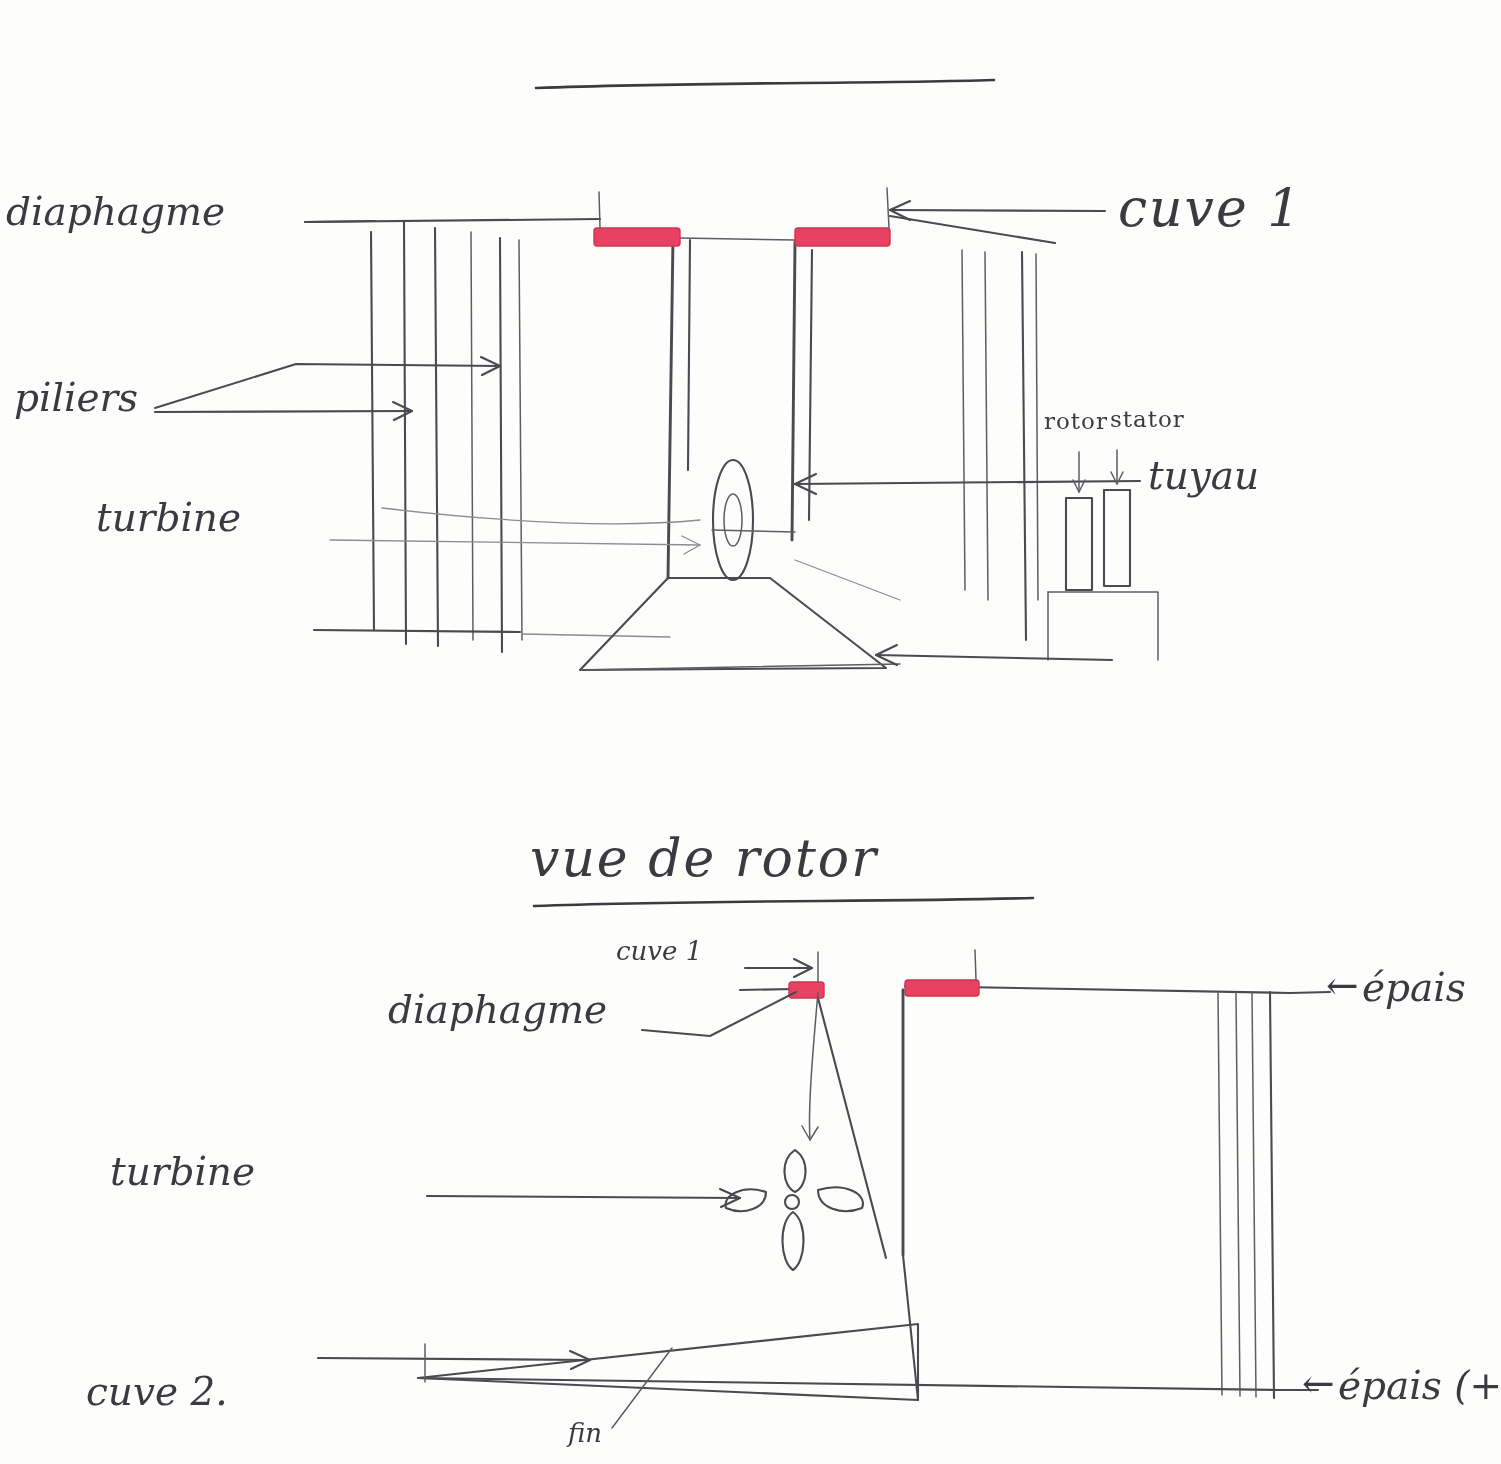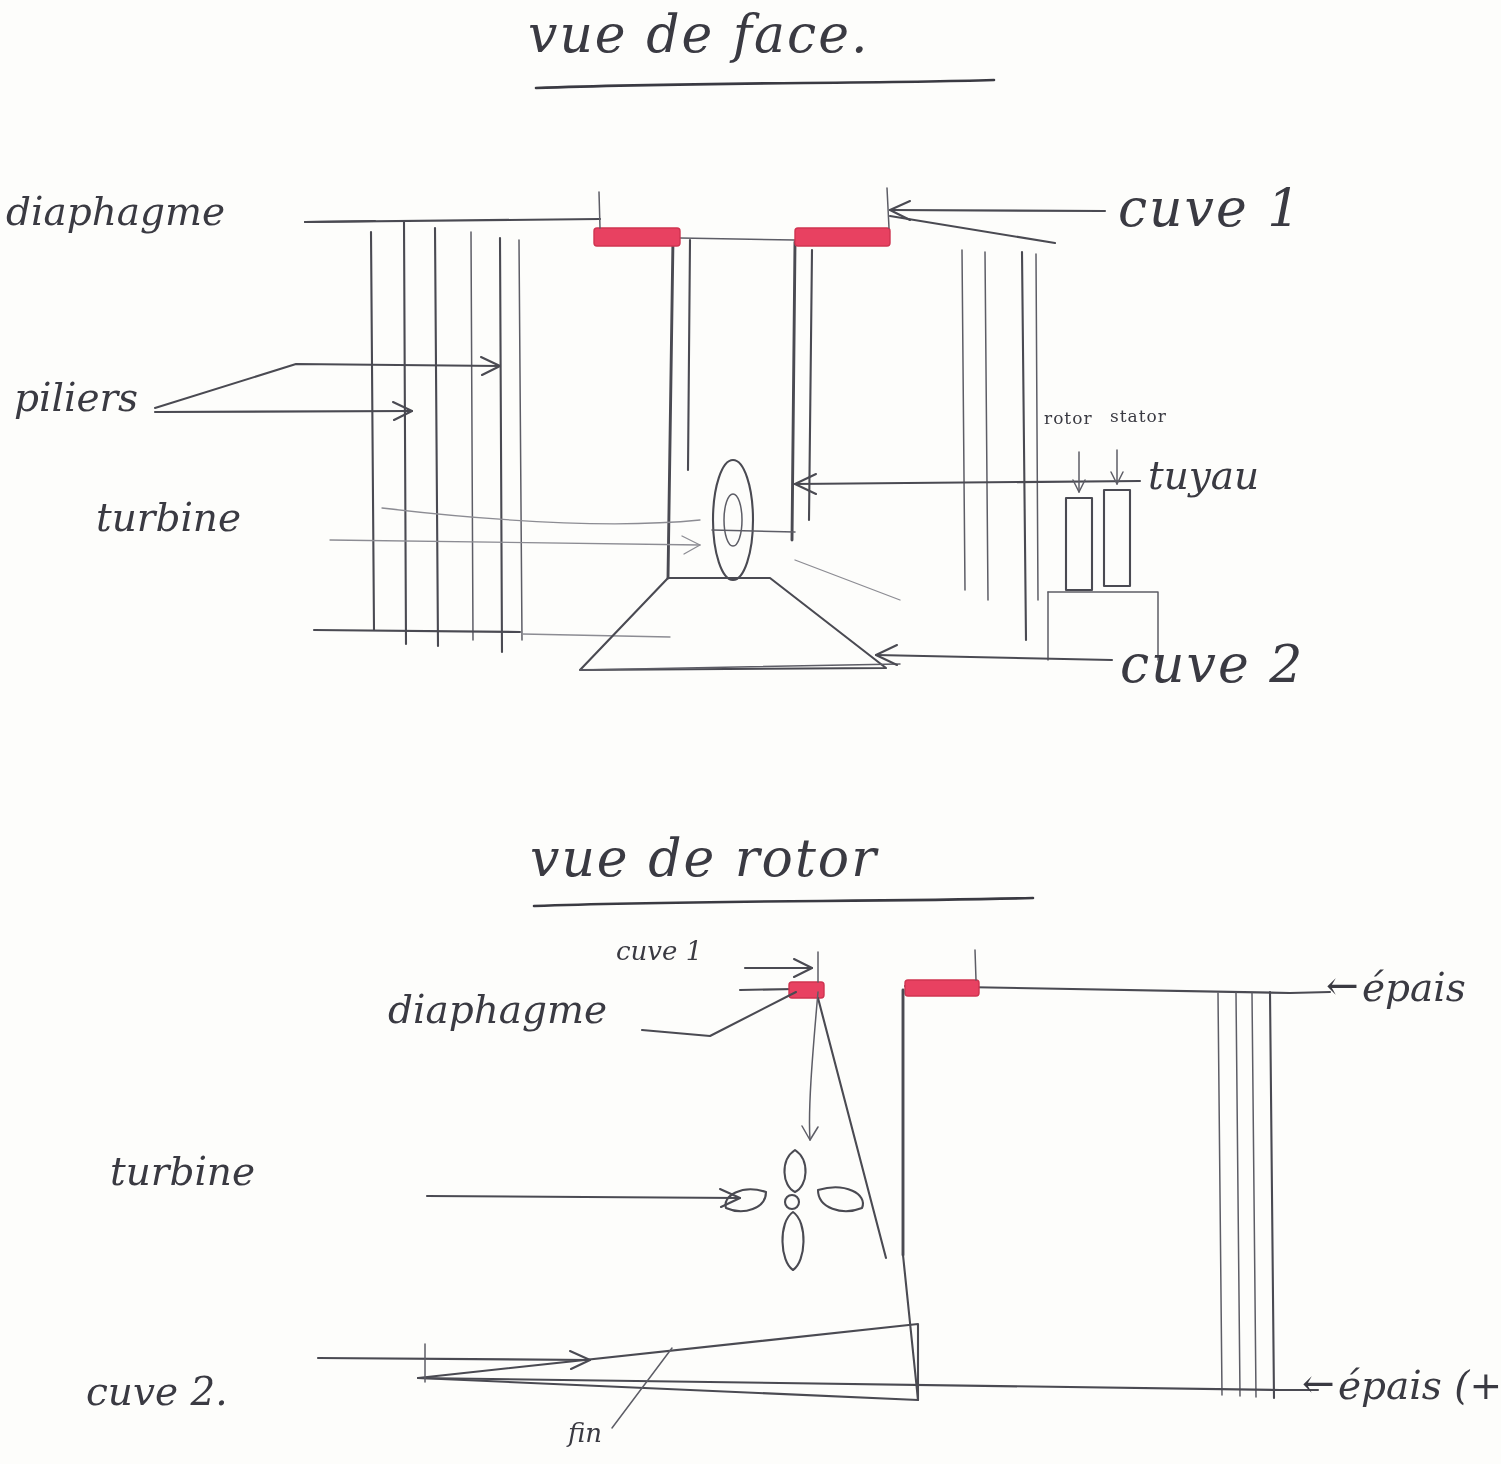--- a/index.html
+++ b/index.html
@@ -27,21 +27,21 @@
     font-size: 52px;
     letter-spacing: 2px;
   }
   .hand.lbl {
     font-size: 39px;
   }
   .hand.small {
     font-size: 26px;
   }
   .hand.tiny {
-    font-size: 17px;
+    font-size: 23px;
     font-style: normal;
     letter-spacing: 1px;
   }
   svg.layer {
     position: absolute;
     left: 0;
     top: 0;
     width: 1501px;
     height: 1464px;
   }
@@ -187,33 +187,31 @@
     <path class="ink" d="M418 1378 L 1280 1390"></path>
     <path class="ink" d="M318 1358 L 590 1360"></path>
     <path class="ink" d="M590 1360 L 570 1351 M590 1360 L 571 1369"></path>
     <path class="ink thin" d="M612 1428 L 672 1348"></path>
     <path class="ink thin" d="M425 1344 L 425 1382"></path>
 
     <path class="ink" d="M1290 993 L 1330 992"></path>
     <path class="ink" d="M1274 1390 L 1318 1390"></path>
   </svg>
 
-  <div class="hand big" style="left:528px; top:8px;">vue de face.</div>
 
   <div class="hand lbl" style="left:6px; top:192px;">diaphagme</div>
 
   <div class="hand lbl" style="left:14px; top:378px;">piliers</div>
 
   <div class="hand lbl" style="left:96px; top:498px;">turbine</div>
 
   <div class="hand big" style="left:1118px; top:182px;">cuve 1</div>
 
   <div class="hand lbl" style="left:1148px; top:456px;">tuyau</div>
 
-  <div class="hand big" style="left:1120px; top:638px;">cuve 2</div>
 
   <div class="hand tiny" style="left:1044px; top:410px;">rotor</div>
 
   <div class="hand tiny" style="left:1110px; top:408px;">stator</div>
 
   <div class="hand big" style="left:530px; top:832px;">vue de rotor</div>
 
   <div class="hand small" style="left:616px; top:938px;">cuve 1</div>
 
   <div class="hand lbl" style="left:388px; top:990px;">diaphagme</div>

